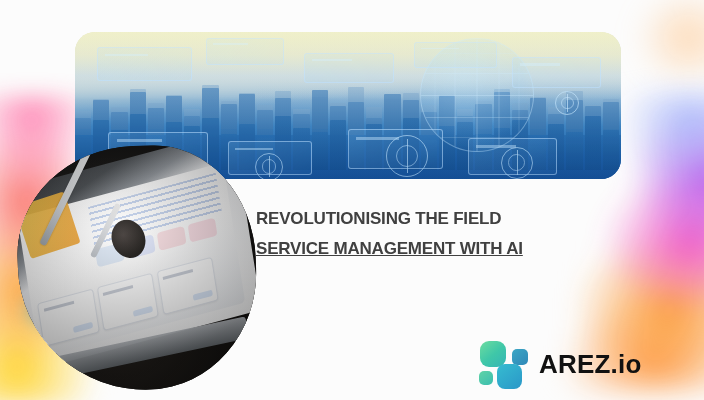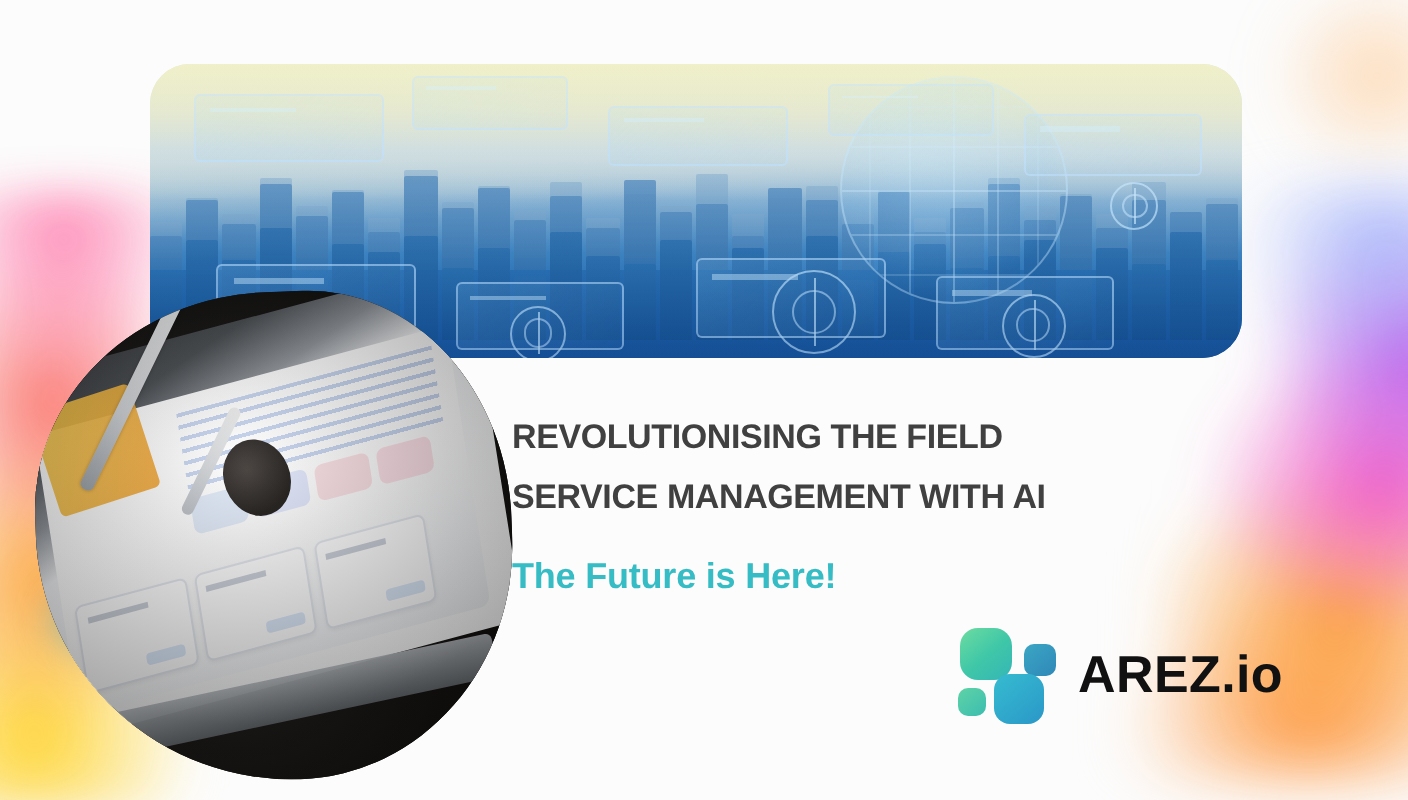--- a/index.html
+++ b/index.html
@@ -174,29 +174,29 @@
   
   #copy{position:absolute;left:256px;top:204px;width:380px;}
   #headline{
     margin:0;
     font-size:17px;line-height:30px;
     font-weight:bold;letter-spacing:-.2px;
     color:#404040;
     text-transform:uppercase;
     white-space:nowrap;
   }
-  #headline .l2{display:block;}
+  #headline .l2{display:block;text-decoration:underline;}
   #subhead{
     margin:14px 0 0 0;
     font-size:18px;font-weight:bold;letter-spacing:-.1px;
     color:#35bcc4;
   }
 
   
-  #logo{position:absolute;left:479px;top:313px;display:flex;align-items:center;gap:11px;}
+  #logo{position:absolute;left:479px;top:340px;display:flex;align-items:center;gap:11px;}
   #logo-mark{position:relative;width:49px;height:49px;flex:none;}
   .sq{position:absolute;border-radius:9px;}
   #sq-tl{left:1px;top:1px;width:26px;height:26px;border-radius:9px;
     background:linear-gradient(140deg,#6ddca0 0%,#3fc7a8 52%,#35b5b6 100%);}
   #sq-tr{right:0;top:9px;width:16px;height:16px;border-radius:5px;
     background:linear-gradient(140deg,#3ba6c4,#2f88b8);}
   #sq-bl{left:0;bottom:4px;width:14px;height:14px;border-radius:5px;
     background:linear-gradient(140deg,#5fd3a6,#3bbdb0);}
   #sq-br{left:18px;bottom:0;width:25px;height:25px;border-radius:8px;
     background:linear-gradient(140deg,#36bcd0 0%,#2a97c8 100%);}
@@ -355,21 +355,20 @@
     <div id="ph-yellow"></div>
     <div id="ph-hand"></div>
     <div id="ph-thumb"></div>
     <div id="ph-stylus"></div>
     <div id="ph-stylus2"></div>
     <div id="ph-shade"></div>
   </div>
 
   <div id="copy">
     <h1 id="headline"><span class="l1">REVOLUTIONISING THE FIELD</span><span class="l2">SERVICE MANAGEMENT WITH AI</span></h1>
-    <p id="subhead">The Future is Here!</p>
   </div>
 
   <div id="logo">
     <div id="logo-mark">
       <span class="sq" id="sq-tl"></span>
       <span class="sq" id="sq-tr"></span>
       <span class="sq" id="sq-bl"></span>
       <span class="sq" id="sq-br"></span>
     </div>
     <div id="logo-text">

